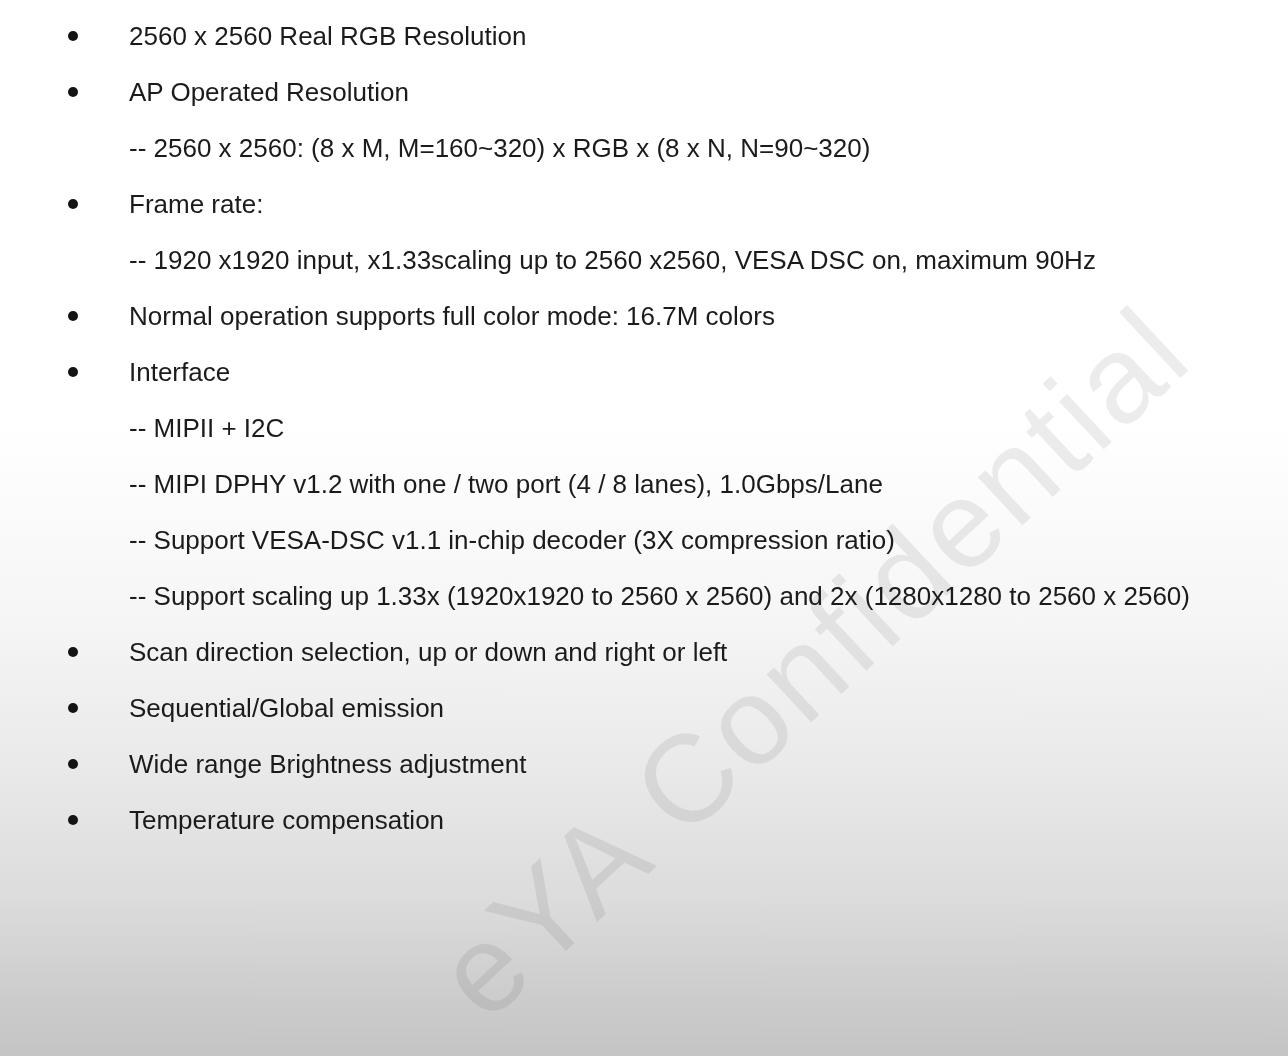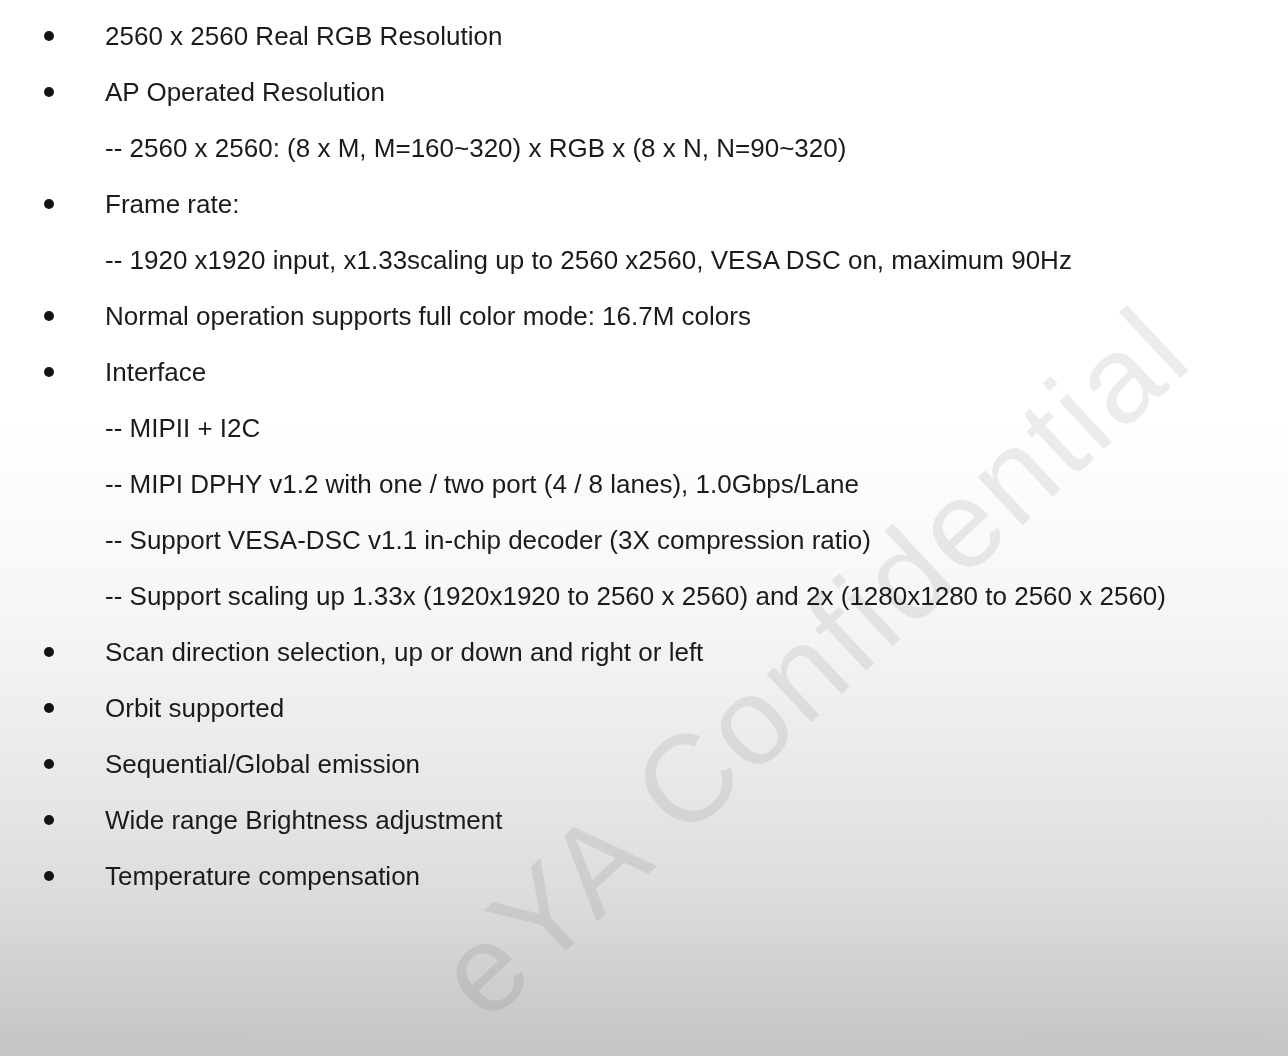--- a/index.html
+++ b/index.html
@@ -43,20 +43,21 @@
     left: 0;
     right: 0;
   }
   .row {
     position: relative;
     height: 56px;
     line-height: 56px;
     padding-left: 105px;
     font-size: 26px;
     white-space: nowrap;
+    margin-left: 24px;
   }
   .dot {
     position: absolute;
     left: 44px;
     top: 50%;
     margin-top: -5px;
     width: 10px;
     height: 10px;
     border-radius: 50%;
     background: #141414;
@@ -73,18 +74,17 @@
       <div class="row sub"><span>-- 2560 x 2560: (8 x M, M=160~320) x RGB x (8 x N, N=90~320)</span></div>
       <div class="row bullet"><span class="dot"></span><span>Frame rate:</span></div>
       <div class="row sub"><span>-- 1920 x1920 input, x1.33scaling up to 2560 x2560, VESA DSC on, maximum 90Hz</span></div>
       <div class="row bullet"><span class="dot"></span><span>Normal operation supports full color mode: 16.7M colors</span></div>
       <div class="row bullet"><span class="dot"></span><span>Interface</span></div>
       <div class="row sub"><span>-- MIPII + I2C</span></div>
       <div class="row sub"><span>-- MIPI DPHY v1.2 with one / two port (4 / 8 lanes), 1.0Gbps/Lane</span></div>
       <div class="row sub"><span>-- Support VESA-DSC v1.1 in-chip decoder (3X compression ratio)</span></div>
       <div class="row sub"><span>-- Support scaling up 1.33x (1920x1920 to 2560 x 2560) and 2x (1280x1280 to 2560 x 2560)</span></div>
       <div class="row bullet"><span class="dot"></span><span>Scan direction selection, up or down and right or left</span></div>
-      <div class="row bullet"><span class="dot"></span><span>Orbit supported</span></div>
       <div class="row bullet"><span class="dot"></span><span>Sequential/Global emission</span></div>
       <div class="row bullet"><span class="dot"></span><span>Wide range Brightness adjustment</span></div>
       <div class="row bullet"><span class="dot"></span><span>Temperature compensation</span></div>
     </div>
 </div>
 
 </body></html>

